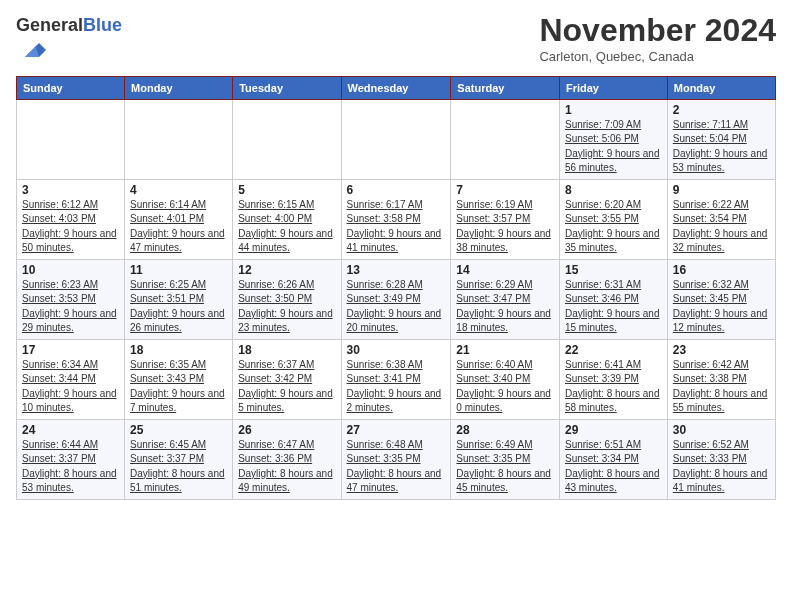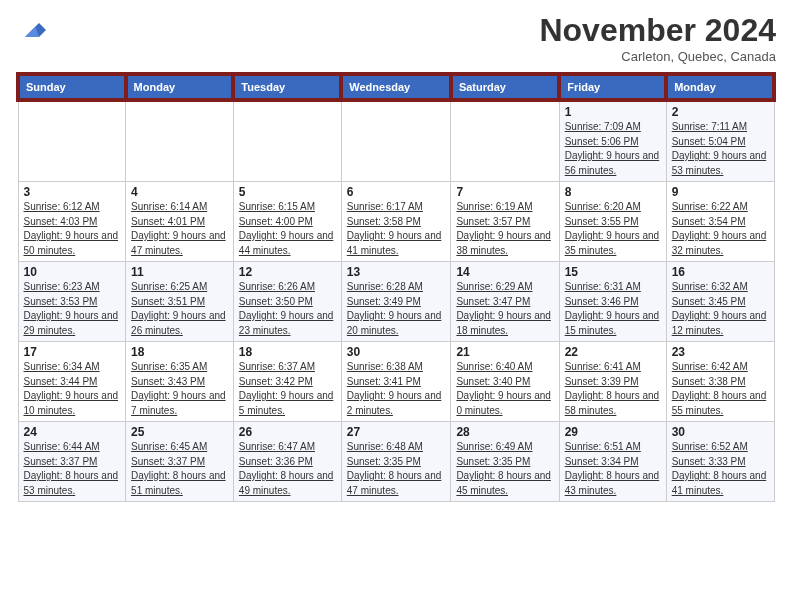--- a/index.html
+++ b/index.html
@@ -32,21 +32,21 @@
       line-height: 1.1;
     }
     .logo-general { color: #333; }
     .logo-blue { color: #3a6abf; }
     .logo-icon {
       width: 28px;
       height: 28px;
       margin-left: 2px;
     }
     .title-area {
-      text-align: right;
+      text-align: left;
     }
     .main-title {
       font-size: 32px;
       font-weight: bold;
       color: #333;
     }
     .sub-title {
       font-size: 13px;
       color: #555;
     }
@@ -55,21 +55,21 @@
       border-collapse: collapse;
       font-size: 10.5px;
     }
     .calendar-table thead tr th {
       background-color: #3a6abf;
       color: #fff;
       text-align: left;
       padding: 5px 6px;
       font-size: 11px;
       font-weight: bold;
-      border: 4px solid #7f1d1d;
+      border: 1px solid #7f1d1d;
     }
     .calendar-table tbody tr td {
       border: 1px solid #ccc;
       vertical-align: top;
       padding: 3px 5px;
       width: 113px;
       height: 75px;
       background: #fff;
     }
     .calendar-table tbody tr:nth-child(odd) td {
@@ -95,20 +95,23 @@
       background: #fff !important;
     }
   </style>
 </head>
 <body>
 
 <div class="page">
   <div class="header-area">
     <div class="logo">
       <div>
+        <div class="logo-text">
+          <span class="logo-general">General</span><span class="logo-blue">Blue</span>
+        </div>
         <svg class="logo-icon" viewBox="0 0 40 30">
           <polygon points="10,25 30,5 40,15 30,25" fill="#3a6abf"></polygon>
           <polygon points="10,25 25,10 30,25" fill="#5a8adf"></polygon>
         </svg>
       </div>
     </div>
     <div class="title-area">
       <div class="main-title">November 2024</div>
       <div class="sub-title">Carleton, Quebec, Canada</div>
     </div>

